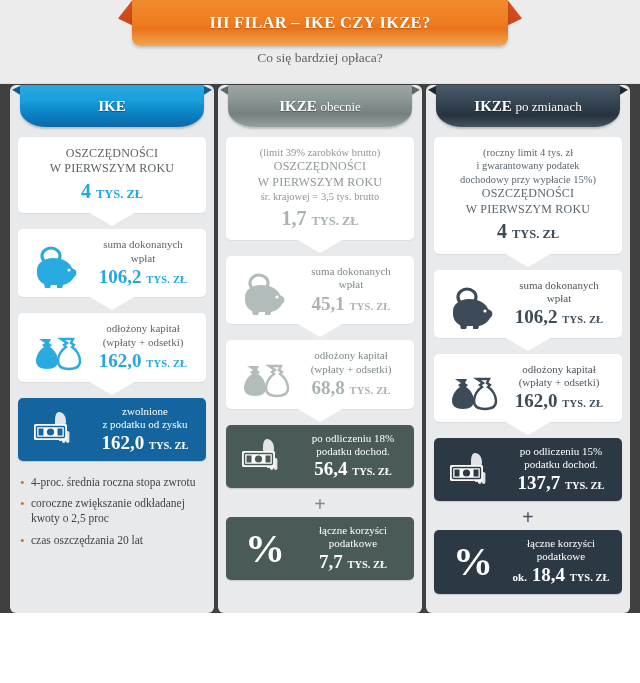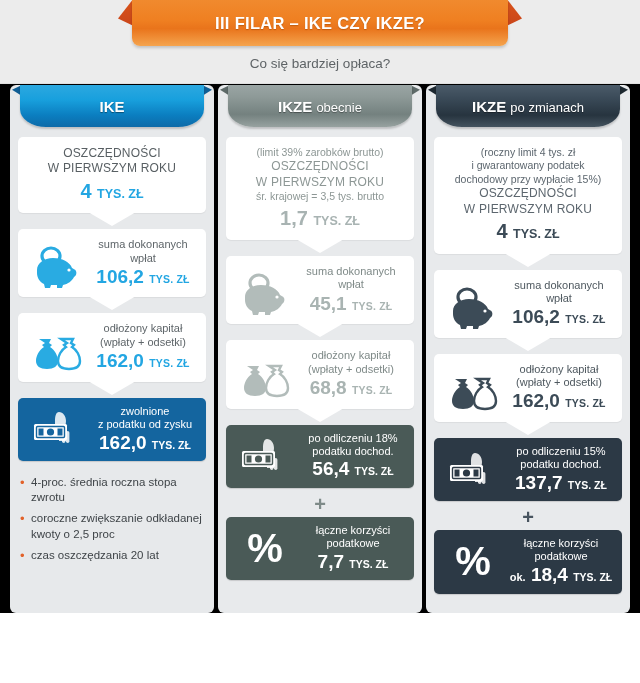--- a/index.html
+++ b/index.html
@@ -5,21 +5,22 @@
   * { box-sizing: border-box; margin: 0; padding: 0; }
   html, body {
     width: 640px; height: 683px;
     font-family: "Liberation Sans", "DejaVu Sans", sans-serif;
     background: #ffffff;
     overflow: hidden;
   }
   .page {
     position: relative;
     width: 640px; height: 613px;
-    background: #000000;
+    background: #404040;
+    font-family: Liberation Serif, serif;
   }
 
   
   .header-zone {
     position: relative;
     height: 84px;
     background: #ececec;
     border-bottom: 1px solid #e0e0e0;
   }
   .banner-wrap {
@@ -58,21 +59,21 @@
     clip-path: polygon(60% 0, 100% 0, 100% 100%, 0 62%);
     border-radius: 0 0 0 4px;
   }
   .ribbon-tail.right {
     right: 8px;
     clip-path: polygon(0 0, 40% 0, 100% 62%, 0 100%);
     border-radius: 0 0 4px 0;
   }
   .subtitle {
     position: absolute;
-    top: 56px; left: 0; right: 0;
+    top: 50px; left: 0; right: 0;
     text-align: center;
     font-size: 13.5px;
     color: #5e6366;
   }
 
   
   .columns {
     position: absolute;
     top: 85px; left: 0;
     width: 640px;

